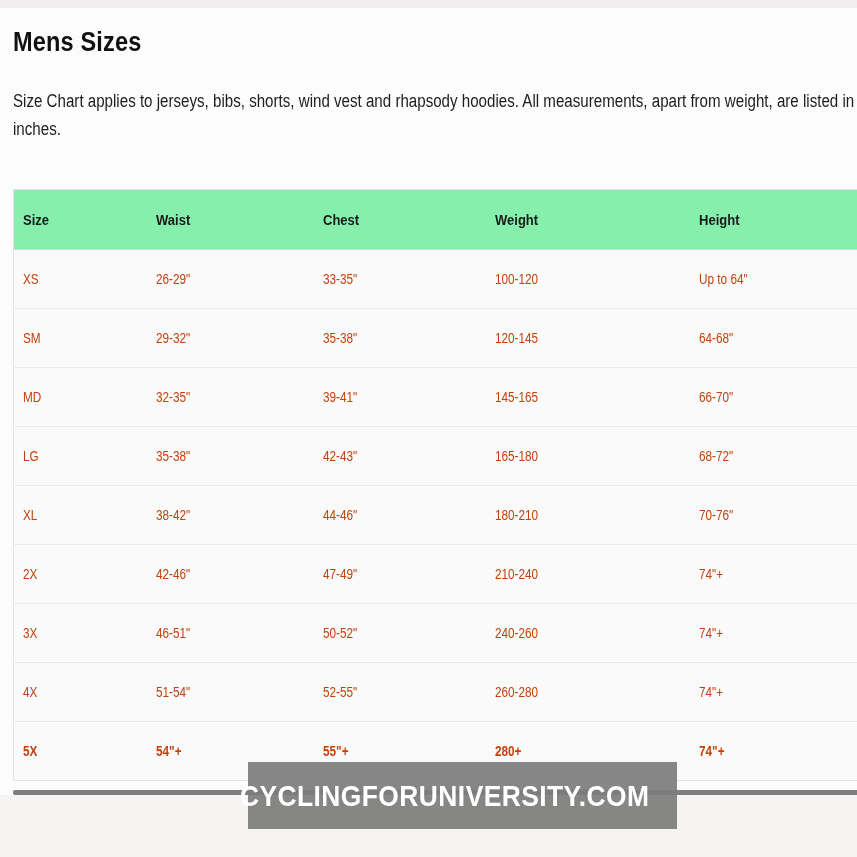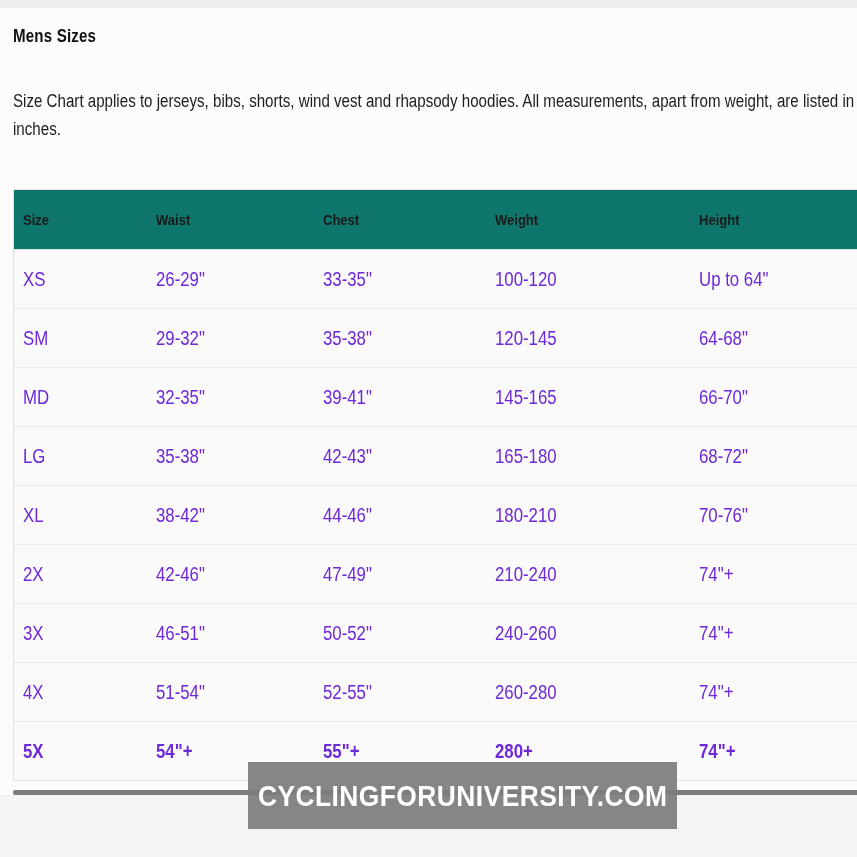--- a/index.html
+++ b/index.html
@@ -19,21 +19,21 @@
   }
   .top-strip {
     position: absolute;
     left: 0; top: 0;
     width: 857px; height: 8px;
     background: #f0eeee;
   }
   .page-title {
     position: absolute;
     left: 13px; top: 26px;
-    font-size: 18px;
+    font-size: 28px;
     font-weight: bold;
     color: #111;
     letter-spacing: 0.2px;
   }
   .description {
     position: absolute;
     left: 13px; top: 87px;
     font-size: 18px;
     line-height: 28px;
     color: #1d1d1d;
@@ -60,27 +60,27 @@
     vertical-align: middle;
     padding: 0 0 0 9px;
     overflow: hidden;
   }
   table.size-chart th {
     height: 60px;
     font-size: 15.5px;
     font-weight: bold;
     color: #1a1a1a;
     border-bottom: 1px solid #dbd9d9;
-    background: #0f766e;
+    background: #86efac;
   }
   table.size-chart td {
     height: 59px;
-    font-size: 20px;
+    font-size: 14px;
     font-weight: normal;
-    color: #6d28d9;
+    color: #c2410c;
     border-bottom: 1px solid #eceaea;
   }
   table.size-chart tbody tr:last-child td {
     border-bottom: none;
     font-weight: bold;
   }
   .table-bottom-line {
     position: absolute;
     left: 13px; top: 790px;
     width: 844px; height: 5px;
@@ -94,21 +94,21 @@
     width: 857px; height: 62px;
     background: #f5f4f2;
   }
   .watermark {
     position: absolute;
     left: 248px; top: 762px;
     width: 429px; height: 67px;
     background: rgba(124,124,124,0.92);
     display: flex;
     align-items: center;
-    justify-content: center;
+    justify-content: flex-end;
     z-index: 5;
   }
   .watermark-text {
     color: #ffffff;
     font-size: 30px;
     font-weight: bold;
     letter-spacing: 0.5px;
     white-space: nowrap;
     transform: scaleX(0.88);
     transform-origin: 50% 50%;

